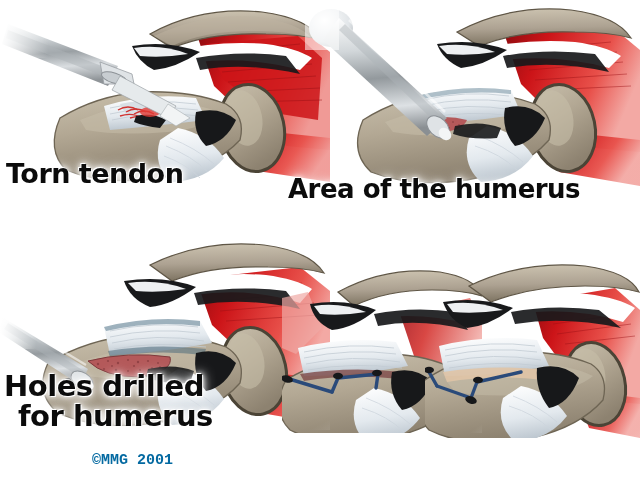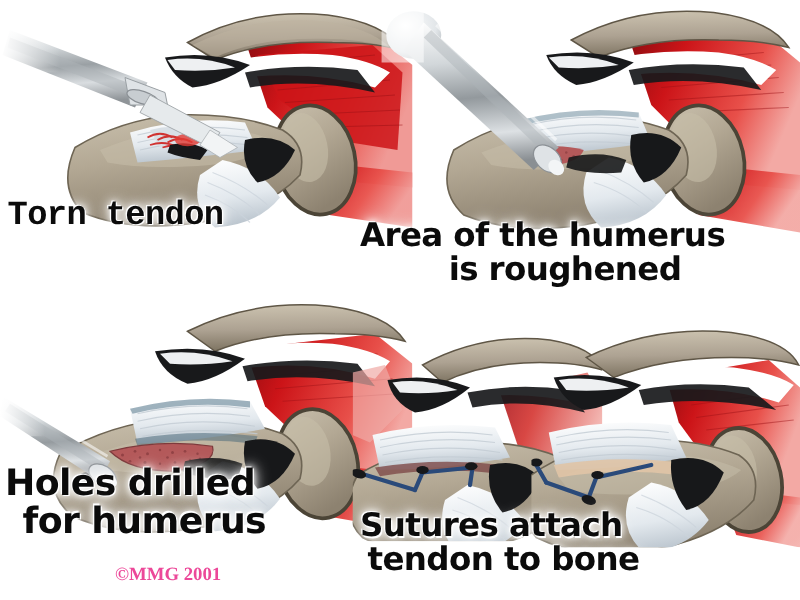--- a/index.html
+++ b/index.html
@@ -13,32 +13,32 @@
     position:absolute;
     font-family:"DejaVu Sans","Liberation Sans",sans-serif;
     font-weight:700;
     color:#0b0b0b;
     line-height:1.02;
     letter-spacing:-0.5px;
     white-space:pre;
     text-shadow:0 0 5px #fff, 0 0 9px #fff, 0 0 14px #fff, 1px 1px 0 #fff, -1px -1px 0 #fff;
     z-index:60;
   }
-  .cap-tl{left:6px;  top:160px; font-size:27px;font-family:Liberation Mono, monospace;}
+  .cap-tl{left:6px;  top:160px; font-size:27px;}
   .cap-tr{left:288px;top:176px; font-size:26px;text-align:center;}
   .cap-bl{left:4px;  top:372px; font-size:29px;}
   .cap-br{left:288px;top:408px; font-size:26px;}
   .cap-line2{display:block;padding-left:14px;}
   .cap-tr .cap-line2{padding-left:36px;}
   .cap-br .cap-line2{padding-left:6px;}
 
   .copyright{
     position:absolute;left:92px;top:452px;
-    font-family:Liberation Serif, serif;
-    font-weight:700;font-size:15px;color:#ec4899;
+    font-family:Liberation Mono, monospace;
+    font-weight:700;font-size:15px;color:#0369a1;
     text-shadow:0 0 5px #fff,0 0 9px #fff;
     z-index:60;white-space:pre;
   }
 
   
   .panel{position:absolute;overflow:hidden;}
   #p1{left:0px;   top:0px;   width:330px;height:190px;}
   #p2{left:305px; top:0px;   width:335px;height:200px;}
   #p3{left:0px;   top:235px; width:330px;height:195px;}
   #p4{left:282px; top:258px; width:200px;height:175px;}
@@ -519,21 +519,20 @@
         <ellipse cx="4" cy="112" rx="5" ry="3.2"></ellipse>
         <ellipse cx="46" cy="142" rx="6" ry="3.6" transform="rotate(20 46 142)"></ellipse>
         <ellipse cx="53" cy="122" rx="5" ry="3.2"></ellipse>
       </g>
     </svg>
     <div class="vignette"></div>
   </div>
 
   <div class="caption cap-tl"><span>Torn tendon</span><br></div>
 
-  <div class="caption cap-tr"><span>Area of the humerus</span><br><span class="cap-line2">is roughened</span></div>
+  <div class="caption cap-tr"><span>Area of the humerus</span><br></div>
 
   <div class="caption cap-bl"><span>Holes drilled</span><br><span class="cap-line2">for humerus</span></div>
 
-  <div class="caption cap-br"><span>Sutures attach</span><br><span class="cap-line2">tendon to bone</span></div>
 
   <div class="copyright">©MMG 2001</div>
 
 </div>
 
 </body></html>

